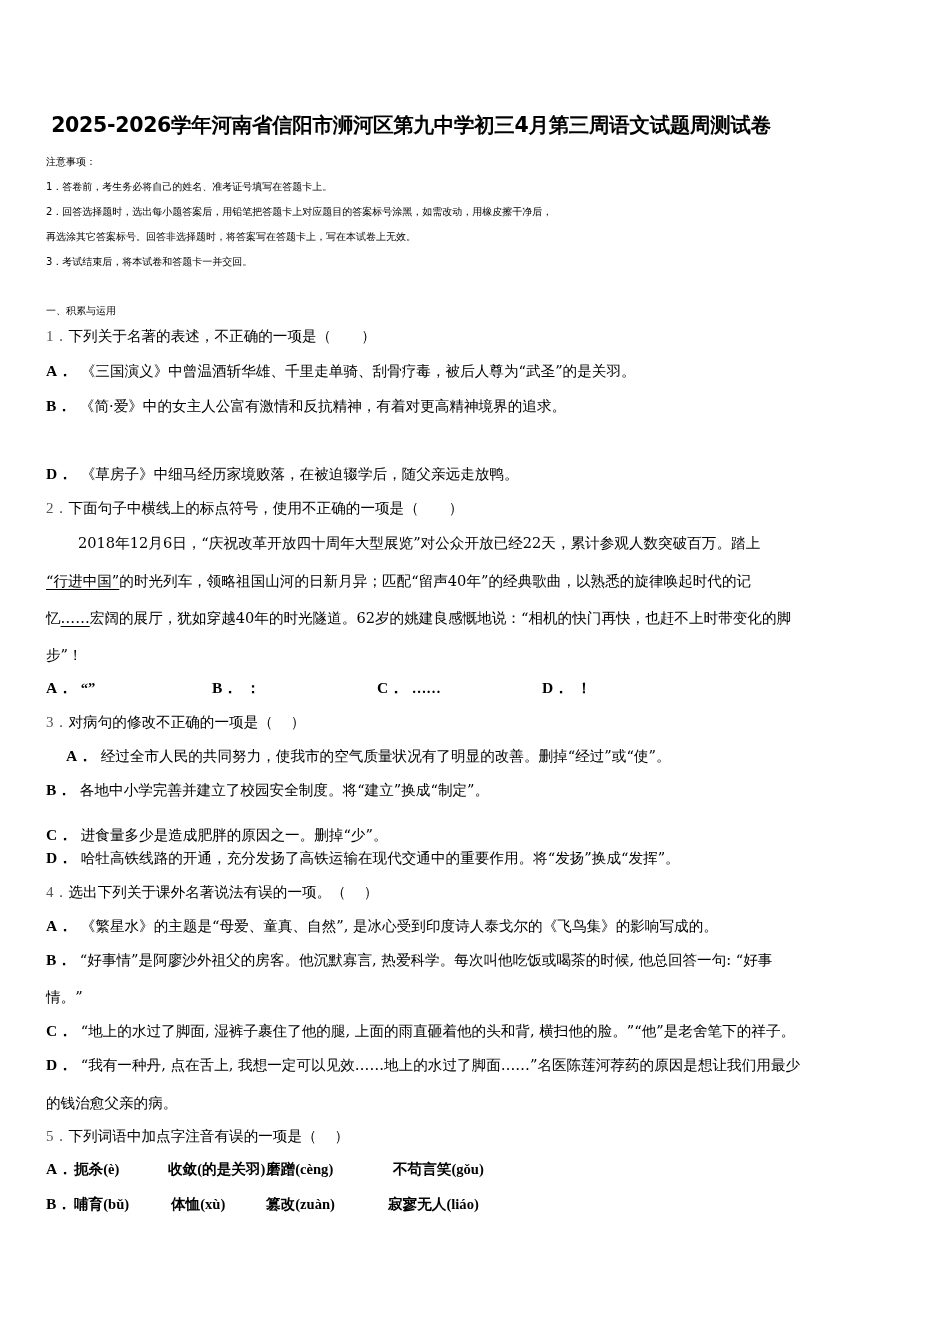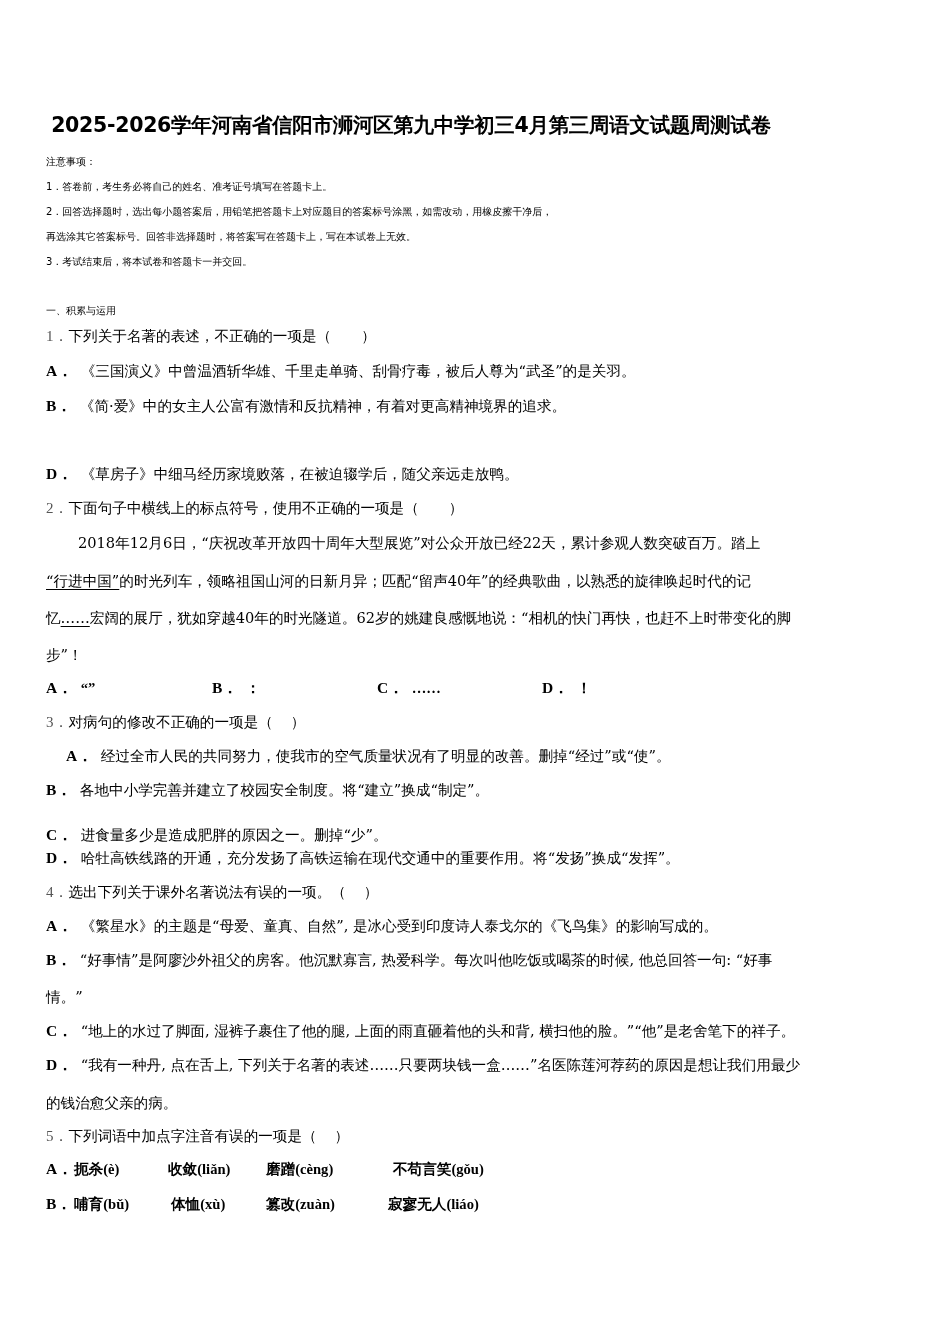--- a/index.html
+++ b/index.html
@@ -133,32 +133,32 @@
     <span class="optlabel">A．</span><span>《繁星水》的主题是“母爱、童真、自然”, 是冰心受到印度诗人泰戈尔的《飞鸟集》的影响写成的。</span>
   </div>
   <div class="line" style="top:950px;">
     <span class="optlabel">B．</span><span>“好事情”是阿廖沙外祖父的房客。他沉默寡言, 热爱科学。每次叫他吃饭或喝茶的时候, 他总回答一句: “好事</span>
   </div>
   <div class="line" style="top:987px;">情。”</div>
   <div class="line" style="top:1021px;">
     <span class="optlabel">C．</span><span>“地上的水过了脚面, 湿裤子裹住了他的腿, 上面的雨直砸着他的头和背, 横扫他的脸。”“他”是老舍笔下的祥子。</span>
   </div>
   <div class="line" style="top:1055px;">
-    <span class="optlabel">D．</span><span>“我有一种丹, 点在舌上, 下列关于名著的表述……只要两块钱一盒……”名医陈莲河荐药的原因是想让我们用最少</span>
+    <span class="optlabel">D．</span><span>“我有一种丹, 点在舌上, 我想一定可以见效……地上的水过了脚面……”名医陈莲河荐药的原因是想让我们用最少</span>
   </div>
   <div class="line" style="top:1093px;">的钱治愈父亲的病。</div>
 
   <div class="line" style="top:1126px;">
     <span class="qnum">5．</span><span>下列词语中加点字注音有误的一项是（</span><span class="paren-gap-s"></span><span>）</span>
   </div>
   <div class="line" style="top:1159px;">
     <span class="optlabel">A．</span>
   </div>
   <div class="line bold" style="top:1159px; left:74px;">扼杀(è)</div>
-  <div class="line bold" style="top:1159px; left:168px;">收敛(liǎn)</div>
+  <div class="line bold" style="top:1159px; left:168px;">收敛(的是关羽)</div>
   <div class="line bold" style="top:1159px; left:266px;">磨蹭(cèng)</div>
   <div class="line bold" style="top:1159px; left:385px;margin-left:8px;">不苟言笑(gǒu)</div>
 
   <div class="line" style="top:1194px;">
     <span class="optlabel">B．</span>
   </div>
   <div class="line bold" style="top:1194px; left:74px;">哺育(bǔ)</div>
   <div class="line bold" style="top:1194px; left:171px;">体恤(xù)</div>
   <div class="line bold" style="top:1194px; left:266px;">篡改(zuàn)</div>
   <div class="line bold" style="top:1194px; left:388px;">寂寥无人(liáo)</div>

